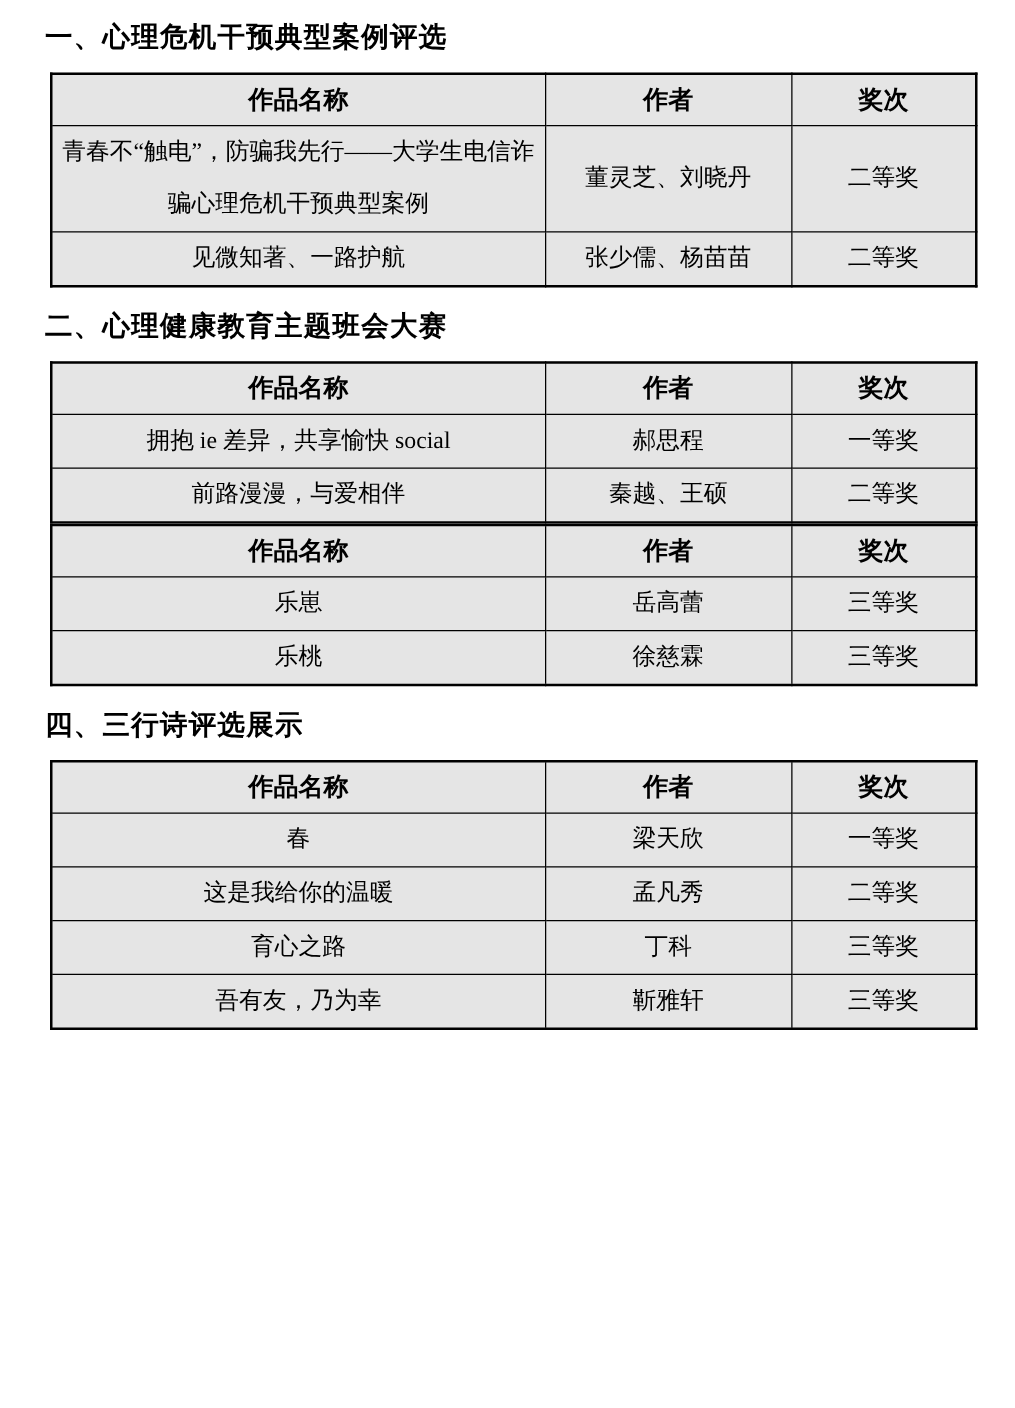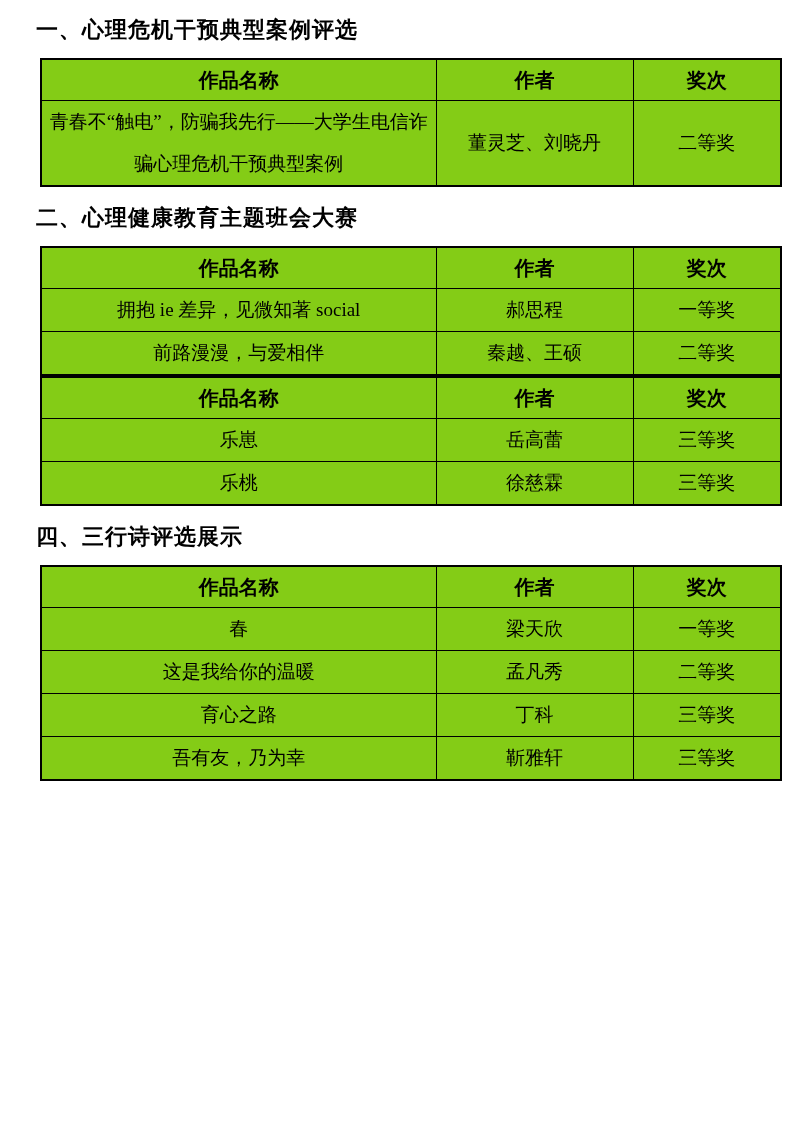--- a/index.html
+++ b/index.html
@@ -28,21 +28,21 @@
     margin: 17px 0 14px 0;
   }
   .section-heading.first {
     margin-top: 16px;
   }
   table.awards {
     border-collapse: collapse;
     table-layout: fixed;
     width: 740px;
     margin-left: 4px;
-    background: #84cc16;
+    background: #e5e5e5;
     border: 2px solid #000000;
   }
   table.awards col.c-title  { width: 395px; }
   table.awards col.c-author { width: 197px; }
   table.awards col.c-award  { width: 148px; }
   table.awards th, table.awards td {
     border: 1px solid #000000;
     text-align: center;
     vertical-align: middle;
     padding: 0 6px;
@@ -81,40 +81,45 @@
         <th>作者</th>
         <th>奖次</th>
       </tr>
     </thead>
     <tbody>
       <tr>
         <td>青春不“触电”，防骗我先行——大学生电信诈骗心理危机干预典型案例</td>
         <td>董灵芝、刘晓丹</td>
         <td>二等奖</td>
       </tr>
+      <tr>
+        <td>见微知著、一路护航</td>
+        <td>张少儒、杨苗苗</td>
+        <td>二等奖</td>
+      </tr>
     </tbody>
   </table>
 
   <div class="section-heading">二、心理健康教育主题班会大赛</div>
   <table class="awards">
     <colgroup>
         <col class="c-title">
         <col class="c-author">
         <col class="c-award">
       </colgroup>
     <thead>
       <tr>
         <th>作品名称</th>
         <th>作者</th>
         <th>奖次</th>
       </tr>
     </thead>
     <tbody>
       <tr>
-        <td>拥抱 ie 差异，见微知著 social</td>
+        <td>拥抱 ie 差异，共享愉快 social</td>
         <td>郝思程</td>
         <td>一等奖</td>
       </tr>
       <tr>
         <td>前路漫漫，与爱相伴</td>
         <td>秦越、王硕</td>
         <td>二等奖</td>
       </tr>
     </tbody>
   </table>

